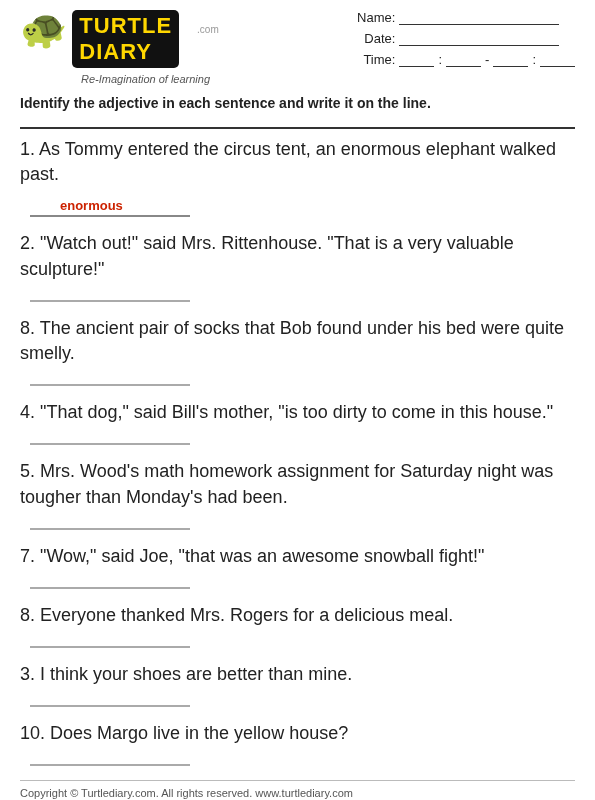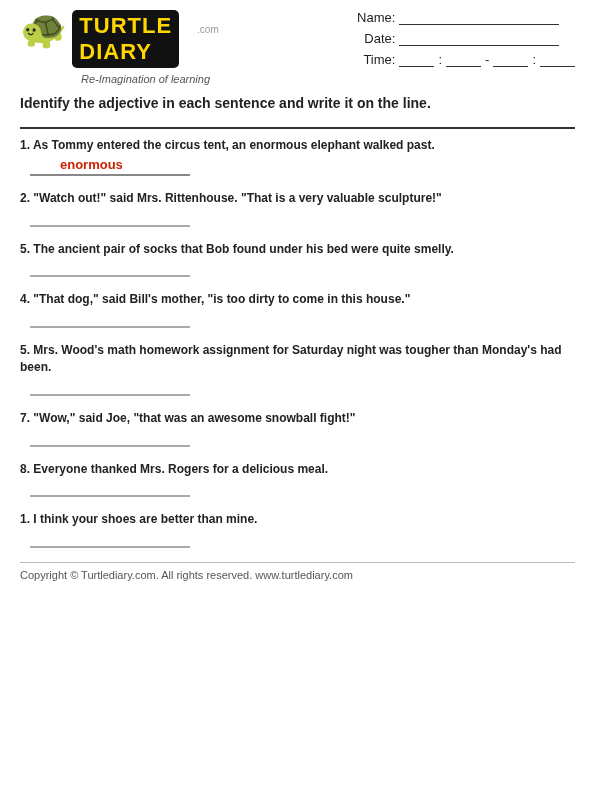--- a/index.html
+++ b/index.html
@@ -83,43 +83,42 @@
     }
     
     .questions {
       list-style: none;
       padding: 0;
     }
     .question-item {
       margin-bottom: 14px;
     }
     .question-text {
-      font-size: 12px;
+      font-size: 18px;
       margin-bottom: 4px;
       line-height: 1.4;
-      font-weight: bold;
     }
     .answer-line {
       border-bottom: 2px solid #aaa;
       width: 160px;
       height: 16px;
       margin-top: 2px;
       margin-left: 10px;
       display: block;
     }
     .answer-text {
       color: #cc2200;
       font-weight: bold;
       font-size: 13px;
       margin-left: 10px;
     }
     .answer-row {
       display: flex;
       align-items: flex-end;
-      margin-top: 6px;
+      margin-top: 14px;
     }
     
     .footer {
       border-top: 1px solid #bbb;
       text-align: left;
       font-size: 11px;
       color: #555;
       padding-top: 6px;
       margin-top: 10px;
     }
@@ -199,41 +198,45 @@
           <span style="border-bottom: 2px solid rgb(136, 136, 136); width: 160px; height: 16px; margin-left: 10px; display: inline-block; position: relative;">
             <span class="answer-text" style="position: absolute; bottom: 2px; left: 20px; font-size: 13px; color: rgb(204, 34, 0); font-weight: bold;">enormous</span>
           </span>
         </div>
       </li>
       <li class="question-item">
         <div class="question-text">2. "Watch out!" said Mrs. Rittenhouse. "That is a very valuable sculpture!"</div>
         <span class="answer-line"></span>
       </li>
       <li class="question-item">
-        <div class="question-text">5. The ancient pair of socks that Bob found under his bed were quite smelly.</div>
+        <div class="question-text">8. The ancient pair of socks that Bob found under his bed were quite smelly.</div>
         <span class="answer-line"></span>
       </li>
       <li class="question-item">
         <div class="question-text">4. "That dog," said Bill's mother, "is too dirty to come in this house."</div>
         <span class="answer-line"></span>
       </li>
       <li class="question-item">
         <div class="question-text">5. Mrs. Wood's math homework assignment for Saturday night was tougher than Monday's had been.</div>
         <span class="answer-line"></span>
       </li>
       <li class="question-item">
         <div class="question-text">7. "Wow," said Joe, "that was an awesome snowball fight!"</div>
         <span class="answer-line"></span>
       </li>
       <li class="question-item">
         <div class="question-text">8. Everyone thanked Mrs. Rogers for a delicious meal.</div>
         <span class="answer-line"></span>
       </li>
       <li class="question-item">
-        <div class="question-text">1. I think your shoes are better than mine.</div>
+        <div class="question-text">3. I think your shoes are better than mine.</div>
+        <span class="answer-line"></span>
+      </li>
+      <li class="question-item">
+        <div class="question-text">10. Does Margo live in the yellow house?</div>
         <span class="answer-line"></span>
       </li>
     </ol>
 
   <div class="footer">
     <span>Copyright © Turtlediary.com. All rights reserved. www.turtlediary.com</span>
   </div>
 </div>
 
 </body></html>

